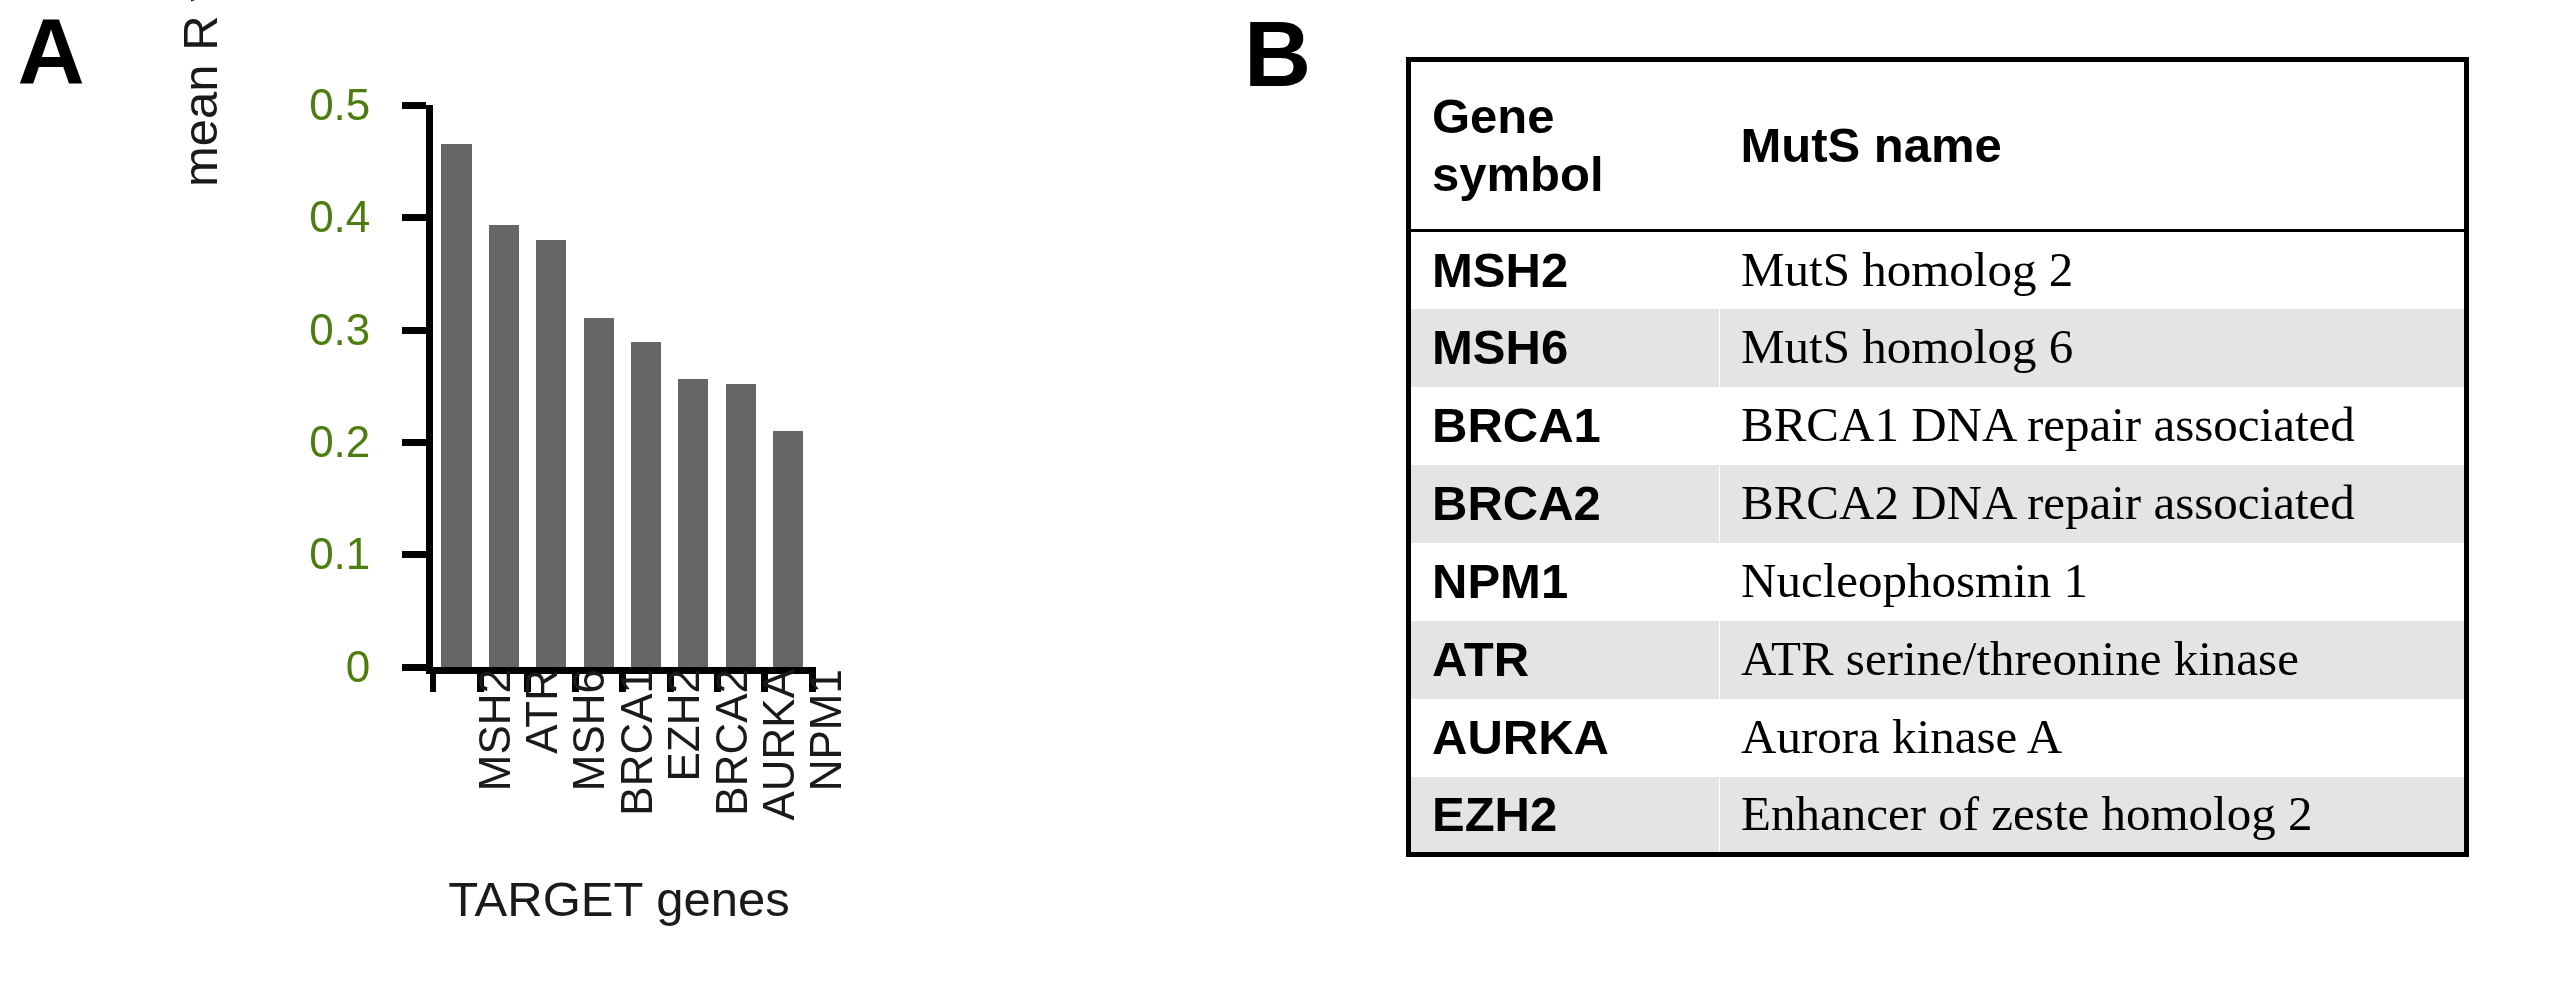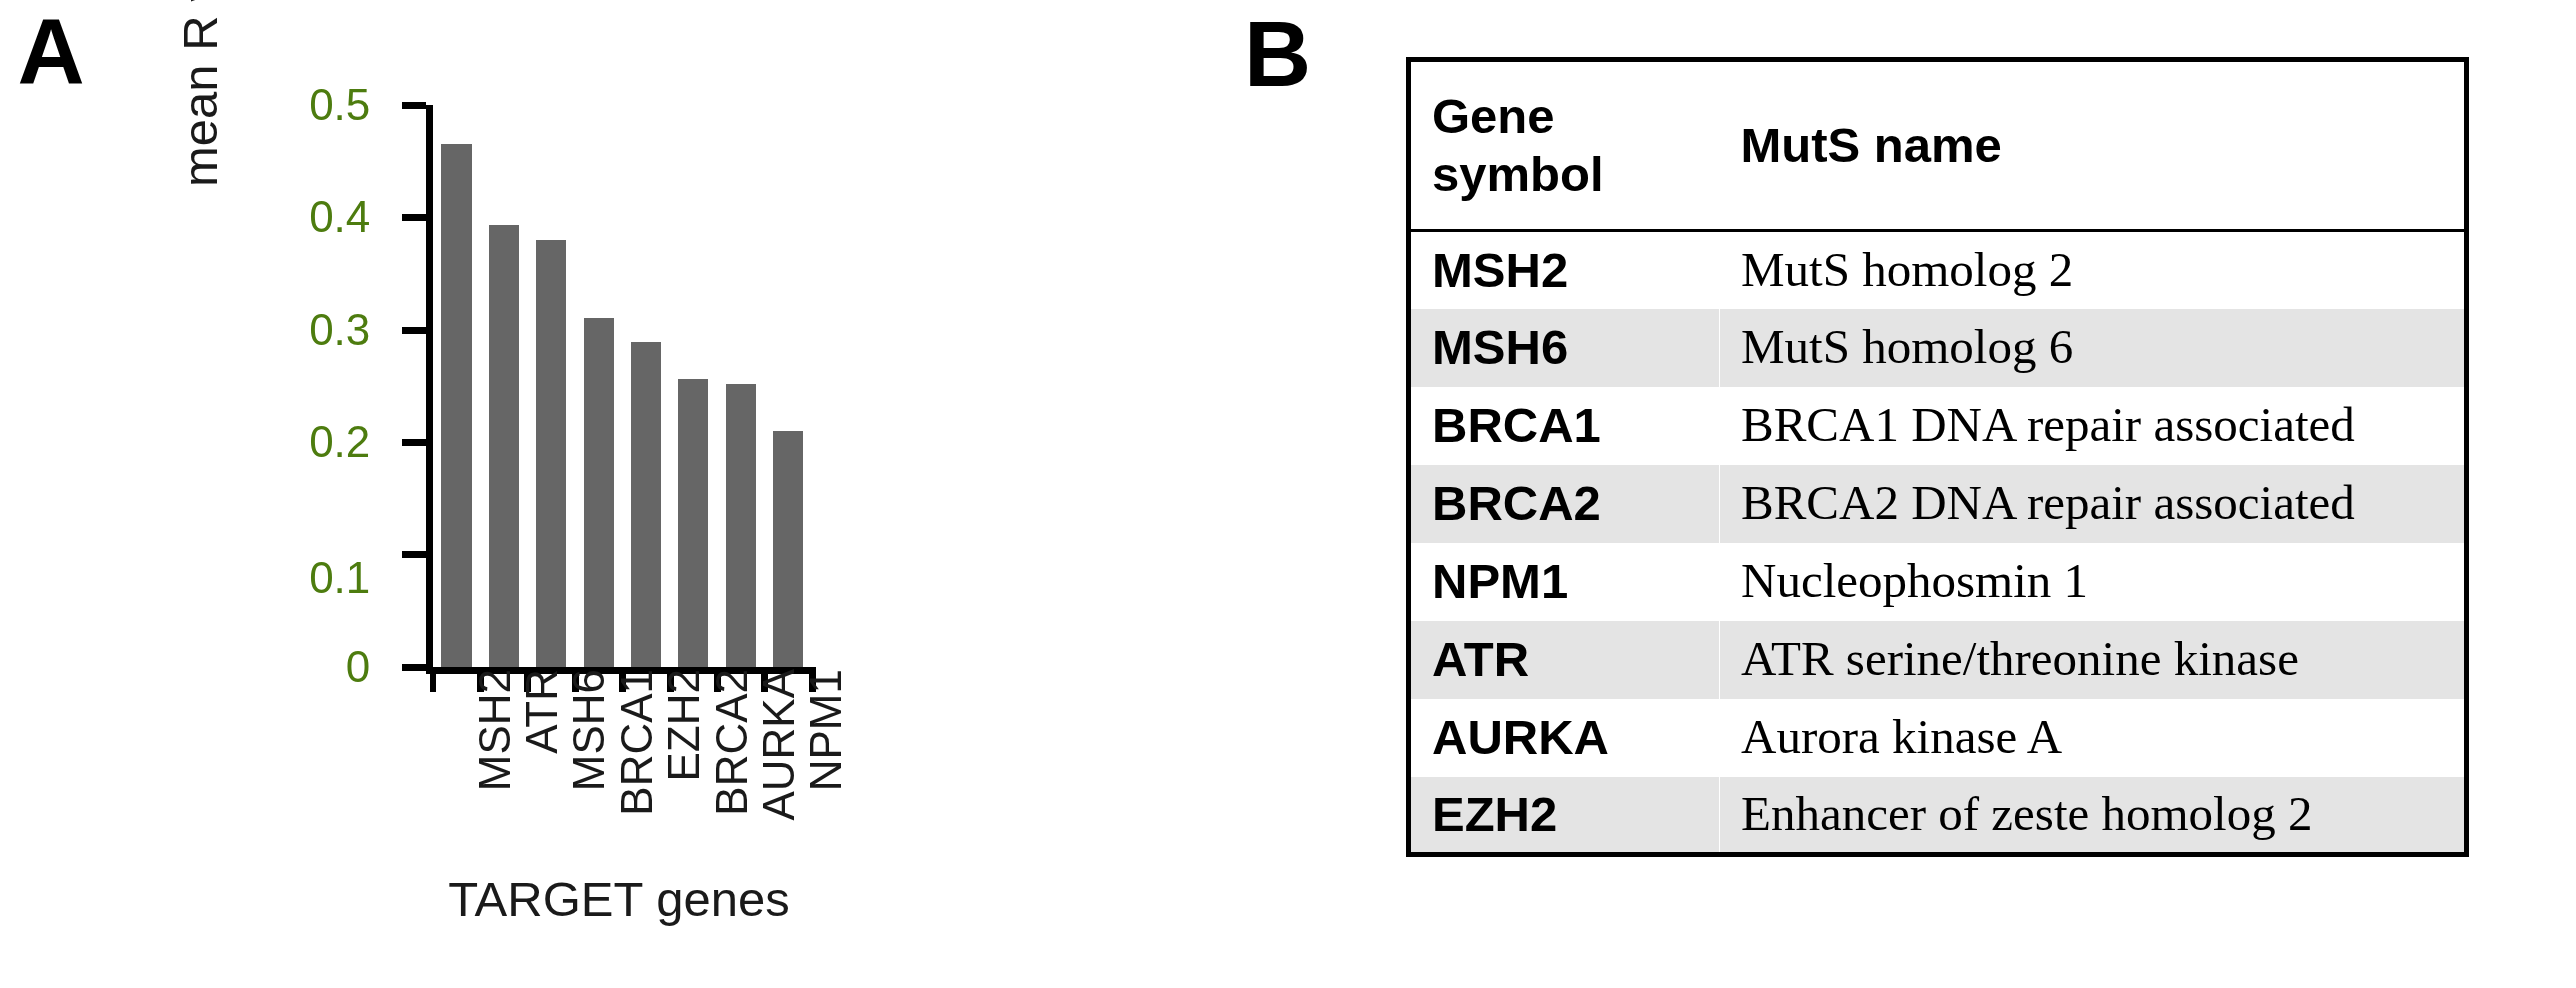--- a/index.html
+++ b/index.html
@@ -62,21 +62,21 @@
 
 <div id="chart-panel">
 
   <div id="y-axis-title">mean R value</div>
 
   <div id="y-tick-labels">
       <div class="y-tick-label" style="top: 0px;">0.5</div>
       <div class="y-tick-label" style="top: 112px;">0.4</div>
       <div class="y-tick-label" style="top: 225px;">0.3</div>
       <div class="y-tick-label" style="top: 337px;">0.2</div>
-      <div class="y-tick-label" style="top: 473px;">0.1</div>
+      <div class="y-tick-label" style="top: 449px;">0.1</div>
       <div class="y-tick-label" style="top: 562px;">0</div>
     </div>
 
   <div id="plot-frame">
     <div id="y-axis-line"></div>
     <div id="x-axis-line"></div>
     <div id="bars">
         <div class="bar" style="background: rgb(102, 102, 102); left: 8.4px; height: 523px;"></div>
         <div class="bar" style="background: rgb(102, 102, 102); left: 56px; height: 442px;"></div>
         <div class="bar" style="background: rgb(102, 102, 102); left: 103px; height: 427px;"></div>

